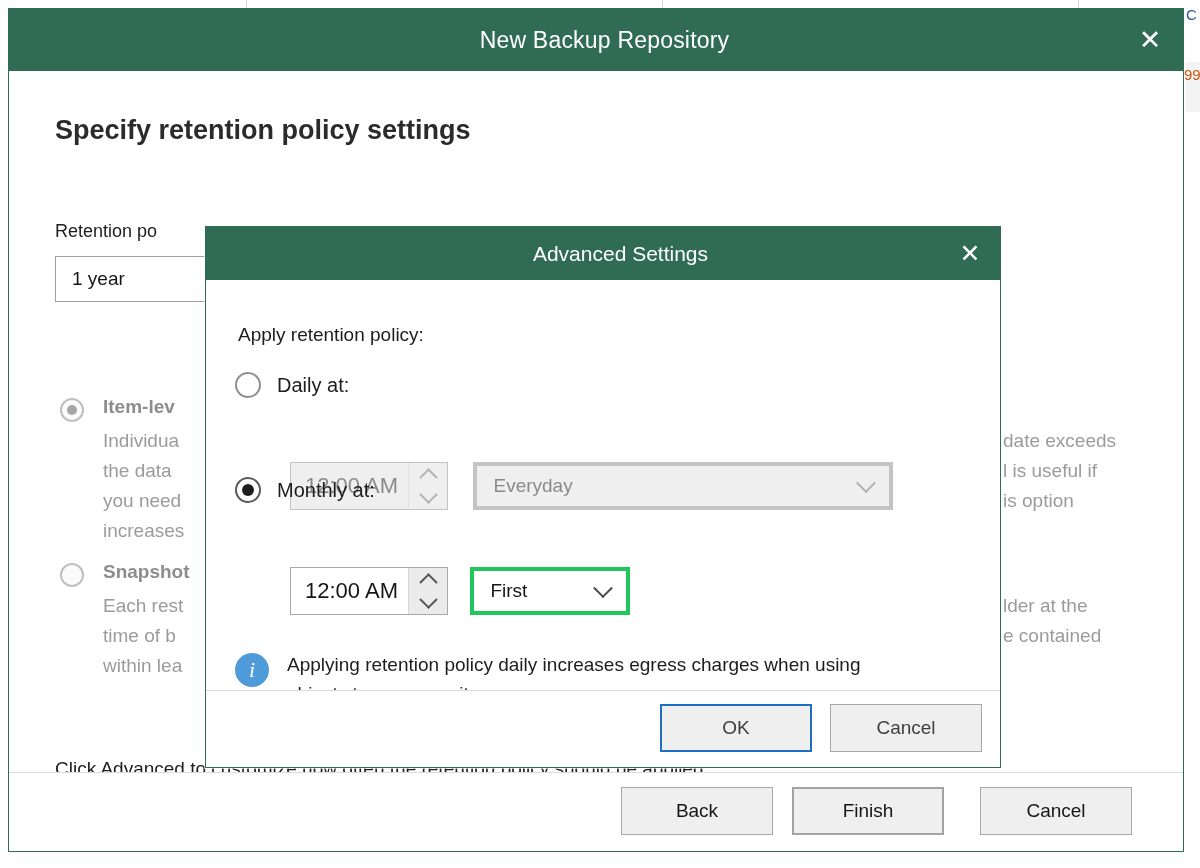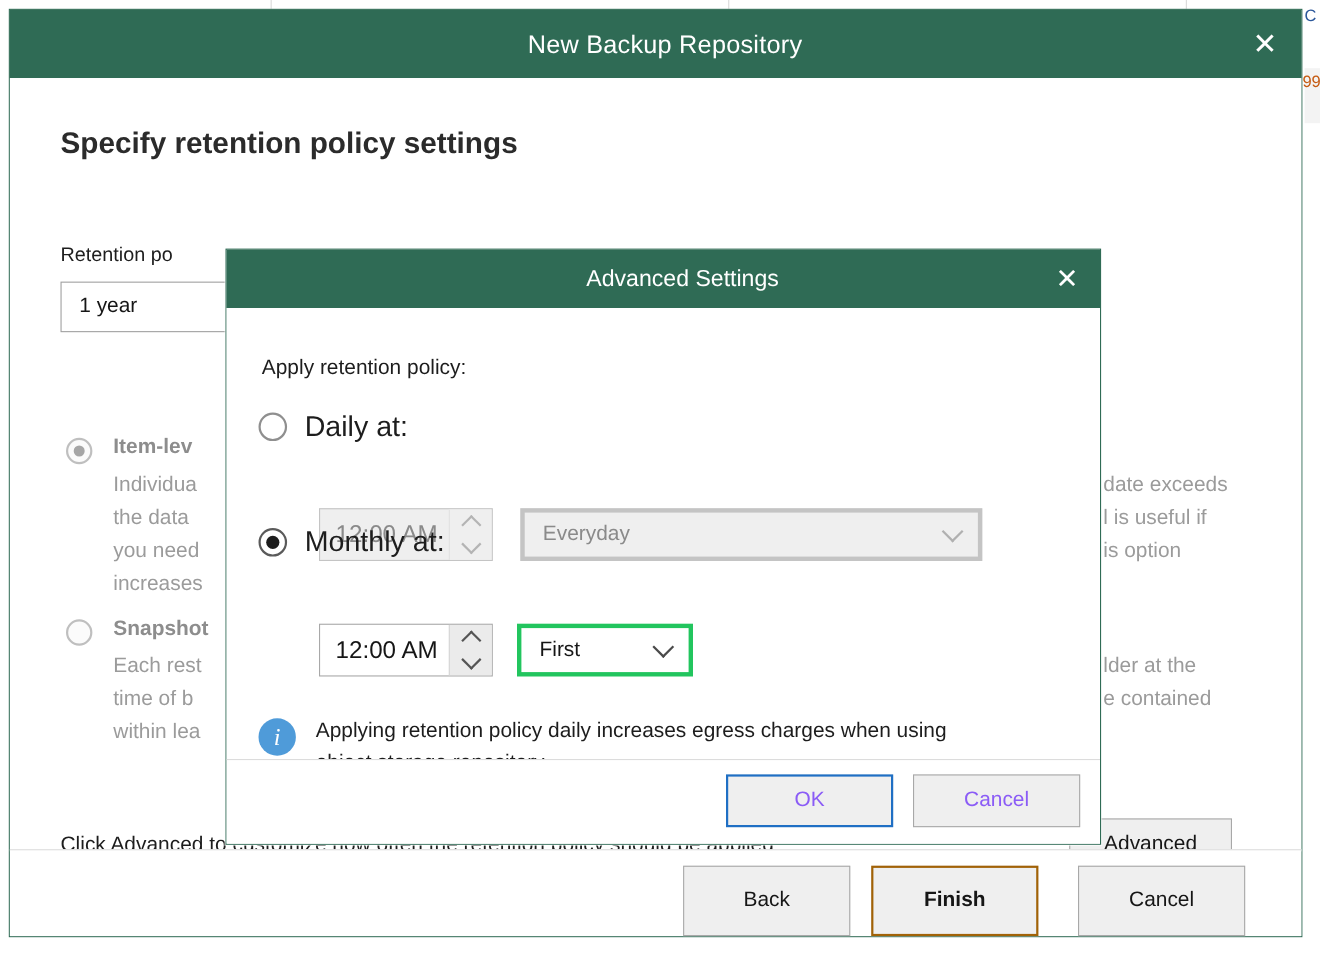--- a/index.html
+++ b/index.html
@@ -203,34 +203,33 @@
     right: 0;
     bottom: 0;
     height: 78px;
     border-top: 1px solid #dcdcdc;
     background: #ffffff;
   }
   .footer-btn {
     position: absolute;
     top: 14px;
     width: 152px;
-    height: 64px;
+    height: 48px;
     background: #efefef;
     border: 1px solid #a8a8a8;
     box-sizing: border-box;
     font-size: 19px;
     color: #161616;
     display: flex;
     align-items: center;
     justify-content: center;
     cursor: pointer;
   }
   .footer-btn.default-btn {
-    border: 2px solid #a16207;
-    font-weight: bold;
+    border: 2px solid #a3a3a3;
   }
 
   
   #advanced-modal {
     position: absolute;
     left: 196px;
     top: 155px;
     width: 796px;
     height: 542px;
     background: #ffffff;
@@ -307,21 +306,21 @@
     width: 12px;
     height: 12px;
     border-radius: 50%;
     background: #1d1d1d;
   }
   .radio-mark.disabled {
     border-color: #8f8f8f;
   }
   .radio-text {
     margin-left: 16px;
-    font-size: 26px;
+    font-size: 20px;
     color: #1d1d1d;
     white-space: nowrap;
   }
 
   
   .ctrl-row { position: absolute; }
 
   .spin-box {
     position: relative;
     width: 158px;
@@ -455,21 +454,21 @@
   }
   .modal-btn {
     position: absolute;
     top: 13px;
     width: 152px;
     height: 48px;
     background: #efefef;
     border: 1px solid #a8a8a8;
     box-sizing: border-box;
     font-size: 19px;
-    color: #8b5cf6;
+    color: #404040;
     display: flex;
     align-items: center;
     justify-content: center;
     cursor: pointer;
   }
   .modal-btn.default-btn { border: 2px solid #1f6fc4; }
 </style>
 </head>
 <body>
 
@@ -515,21 +514,20 @@
       <div class="bg-radio"></div>
       <div class="bg-title">Snapshot</div>
       <div class="bg-desc" style="white-space:pre;">Each rest
 time of b
 within lea</div>
       <div class="bg-desc" style="left:948px; top:30px; white-space:pre; width:260px;">lder at the
 e contained</div>
     </div>
 
     <div id="advanced-hint">Click Advanced to customize how often the retention policy should be applied</div>
-    <div id="advanced-button">Advanced</div>
 
     <div id="advanced-modal">
 
       <div id="modal-titlebar">
         <span id="modal-title-text">Advanced Settings</span>
         <div id="modal-close">✕</div>
       </div>
 
       <div id="modal-body">
 

